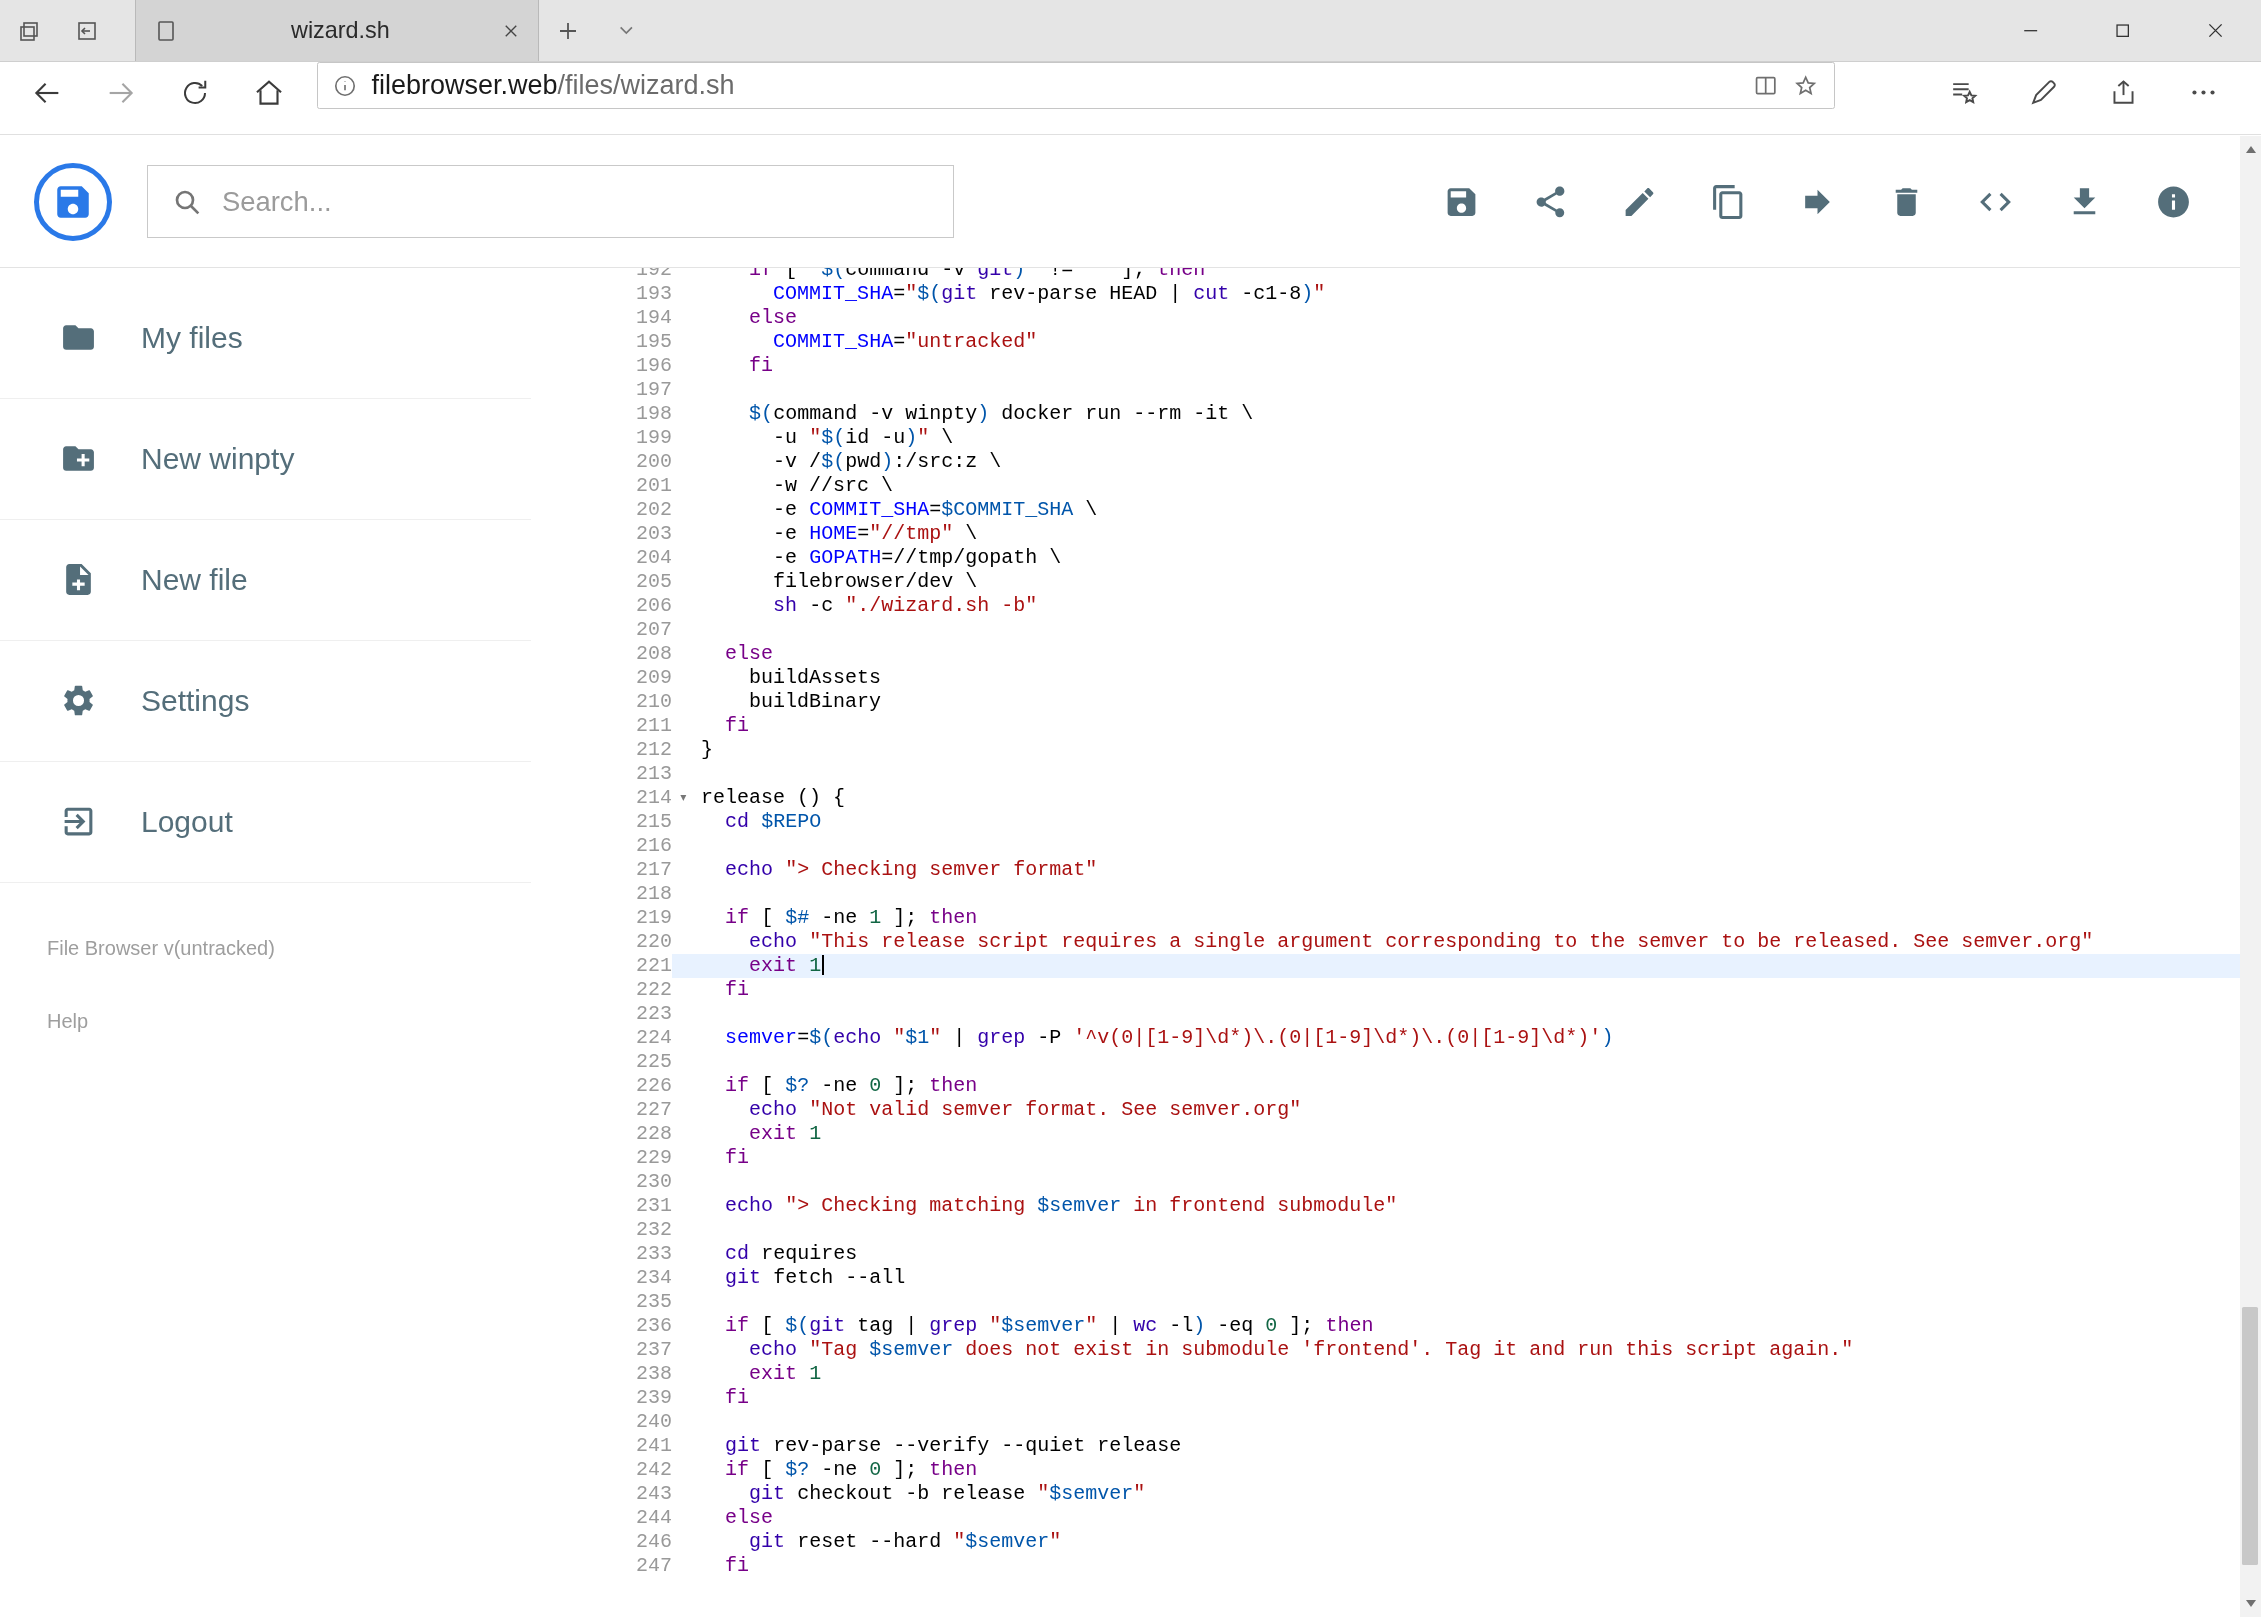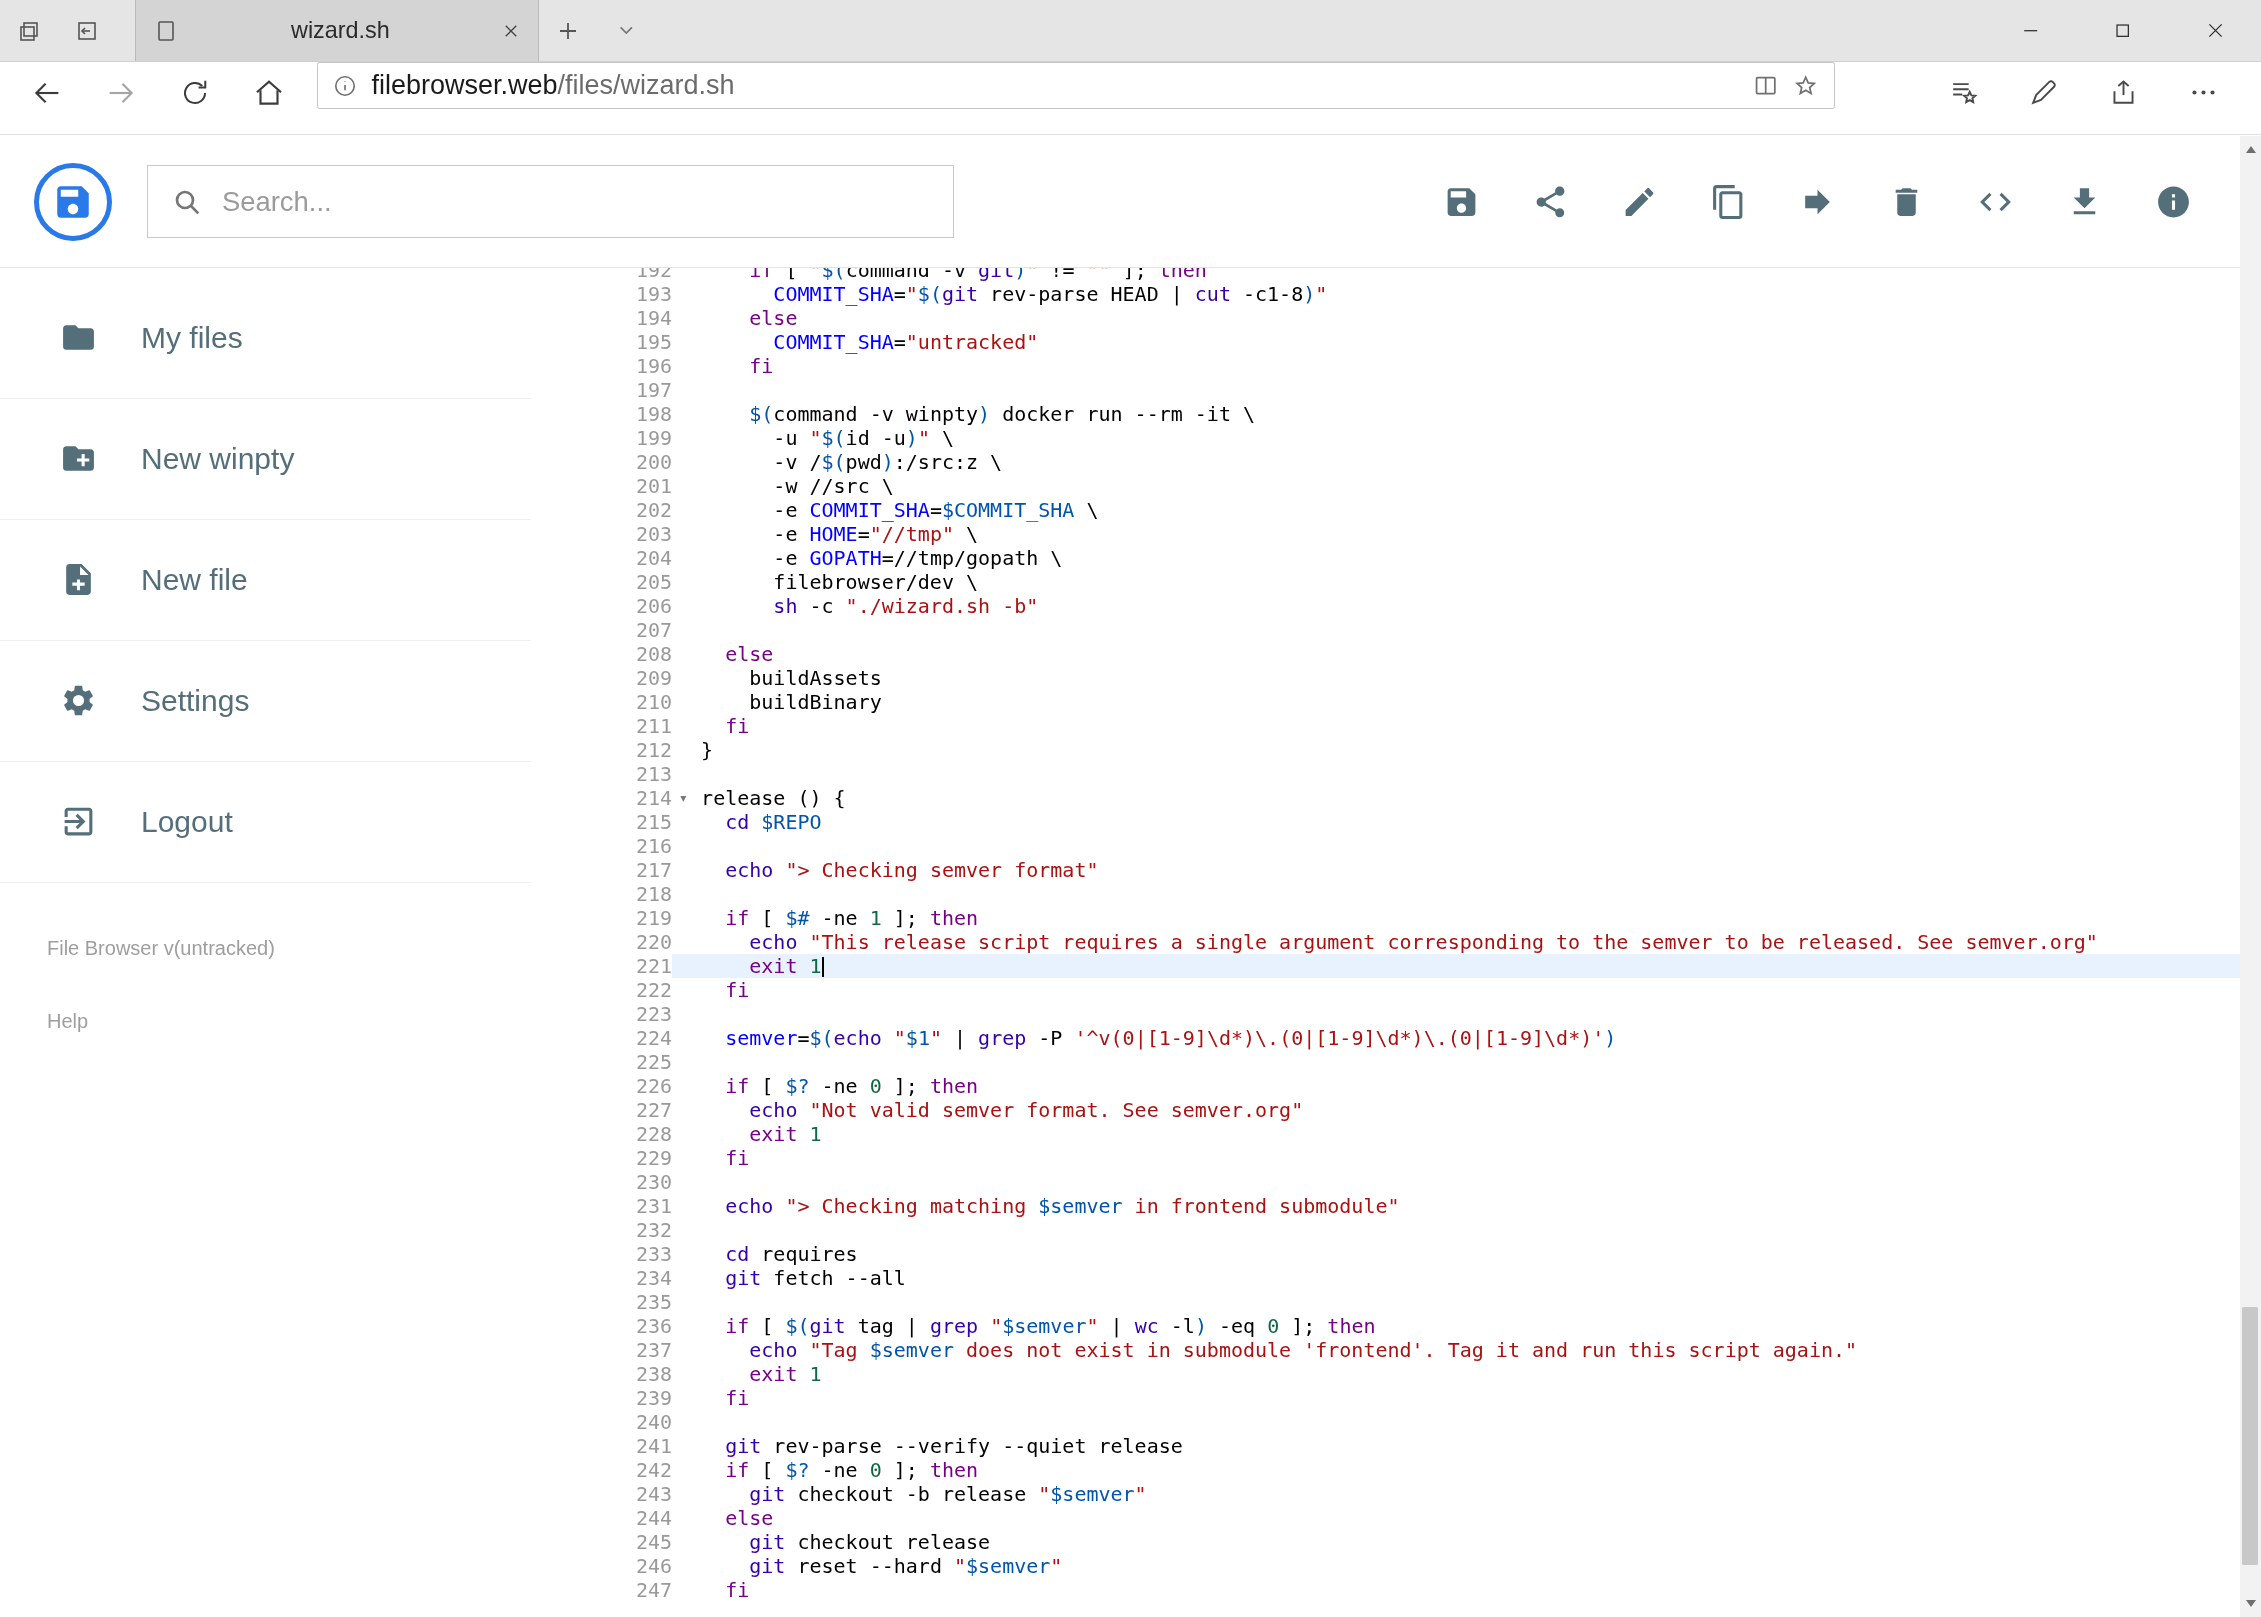--- a/index.html
+++ b/index.html
@@ -49,21 +49,21 @@
   .sidebar { position:absolute; top:268px; left:0; width:531px; bottom:0; background:#fff; padding-top:9.7px; }
   .sb-item { height:121px; display:flex; align-items:center; padding-left:60px; gap:44px;
              border-bottom:0.8px solid #efefef; cursor:pointer; }
   .sb-label { font-size:30px; color:#546e7a; }
   .sb-footer { margin-top:50px; padding-left:47px; font-size:20px; color:#9e9e9e; line-height:31px; }
   .sb-help { cursor:pointer;margin-top:42px; }
 
   
   .editor { position:absolute; top:268px; left:531px; right:21px; bottom:0; overflow:hidden;
             font-family:"DejaVu Sans Mono","Liberation Mono",monospace; font-size:20px; background:#fff; }
-  .lines { margin-top:-10.5px; }
+  .lines { margin-top:-10.5px;font-family:Liberation Mono, monospace; }
   .row { display:flex; height:24px; line-height:24px; white-space:pre; }
   .gut  { width:141px; flex:none; text-align:right; color:#999; }
   .fold { width:22.6px; flex:none; text-align:center; color:#777; font-size:15.3px; line-height:24px; }
   .codec { flex:1; padding-left:6.5px; }
   .row.active .codec, .row.active .fold { background:#e8f2ff; }
   .tk-p { color:#000000; }
   .tk-k { color:#770088; }
   .tk-b { color:#3300aa; }
   .tk-d { color:#0000ff; }
   .tk-v { color:#0055aa; }
@@ -360,21 +360,20 @@
         <div class="row"><span class="gut">235</span><span class="fold"></span><span class="codec"></span></div>
         <div class="row"><span class="gut">236</span><span class="fold"></span><span class="codec"><span class="tk-p">  </span><span class="tk-k">if</span><span class="tk-p"> [ </span><span class="tk-v">$(</span><span class="tk-b">git</span><span class="tk-p"> tag | </span><span class="tk-b">grep</span><span class="tk-p"> </span><span class="tk-s">"</span><span class="tk-v">$semver</span><span class="tk-s">"</span><span class="tk-p"> | </span><span class="tk-b">wc</span><span class="tk-p"> -l</span><span class="tk-v">)</span><span class="tk-p"> -eq </span><span class="tk-n">0</span><span class="tk-p"> ]; </span><span class="tk-k">then</span></span></div>
         <div class="row"><span class="gut">237</span><span class="fold"></span><span class="codec"><span class="tk-p">    </span><span class="tk-b">echo</span><span class="tk-p"> </span><span class="tk-s">"Tag </span><span class="tk-v">$semver</span><span class="tk-s"> does not exist in submodule 'frontend'. Tag it and run this script again."</span></span></div>
         <div class="row"><span class="gut">238</span><span class="fold"></span><span class="codec"><span class="tk-p">    </span><span class="tk-k">exit</span><span class="tk-p"> </span><span class="tk-n">1</span></span></div>
         <div class="row"><span class="gut">239</span><span class="fold"></span><span class="codec"><span class="tk-p">  </span><span class="tk-k">fi</span></span></div>
         <div class="row"><span class="gut">240</span><span class="fold"></span><span class="codec"></span></div>
         <div class="row"><span class="gut">241</span><span class="fold"></span><span class="codec"><span class="tk-p">  </span><span class="tk-b">git</span><span class="tk-p"> rev-parse --verify --quiet release</span></span></div>
         <div class="row"><span class="gut">242</span><span class="fold"></span><span class="codec"><span class="tk-p">  </span><span class="tk-k">if</span><span class="tk-p"> [ </span><span class="tk-v">$?</span><span class="tk-p"> -ne </span><span class="tk-n">0</span><span class="tk-p"> ]; </span><span class="tk-k">then</span></span></div>
         <div class="row"><span class="gut">243</span><span class="fold"></span><span class="codec"><span class="tk-p">    </span><span class="tk-b">git</span><span class="tk-p"> checkout -b release </span><span class="tk-s">"</span><span class="tk-v">$semver</span><span class="tk-s">"</span></span></div>
         <div class="row"><span class="gut">244</span><span class="fold"></span><span class="codec"><span class="tk-p">  </span><span class="tk-k">else</span></span></div>
-        <div class="row"><span class="gut">245</span><span class="fold"></span><span class="codec"><span class="tk-p">    </span><span class="tk-b">git</span><span class="tk-p"> checkout release</span></span></div>
         <div class="row"><span class="gut">246</span><span class="fold"></span><span class="codec"><span class="tk-p">    </span><span class="tk-b">git</span><span class="tk-p"> reset --hard </span><span class="tk-s">"</span><span class="tk-v">$semver</span><span class="tk-s">"</span></span></div>
         <div class="row"><span class="gut">247</span><span class="fold"></span><span class="codec"><span class="tk-p">  </span><span class="tk-k">fi</span></span></div>
       </div>
   </div>
 
   <div class="scrollbar">
     <div class="sc-up">
         <div class="tri-up"></div>
       </div>
     <div class="sc-thumb"></div>

